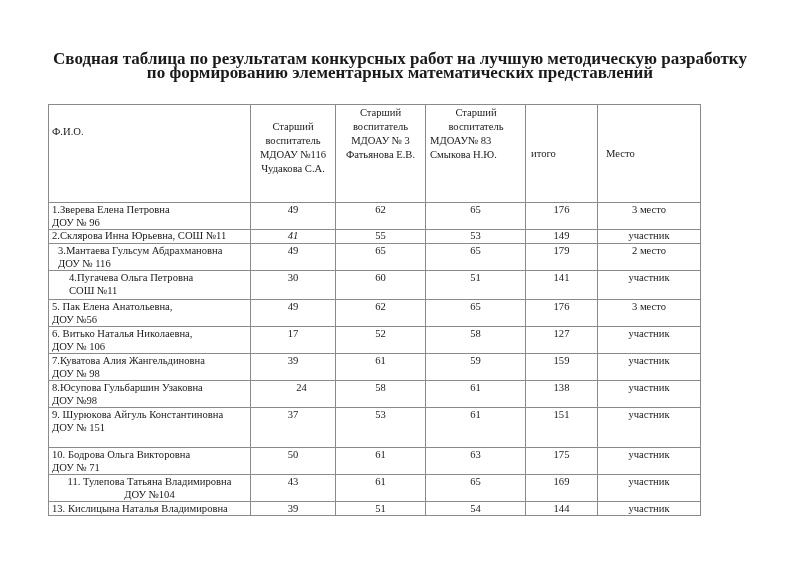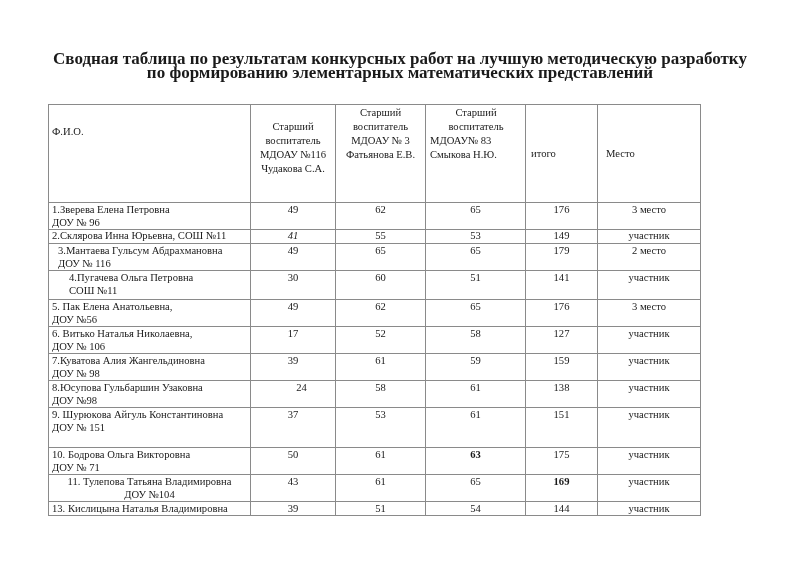--- a/index.html
+++ b/index.html
@@ -165,33 +165,33 @@
         <td class="num c-total" style="height: 39px;">151</td>
         <td class="place" style="height: 39px;">участник</td>
       </tr>
       <tr class="thick-top">
         <td class="name" style="height: 25px;">
           <span>10. Бодрова Ольга Викторовна</span>
           <span>ДОУ № 71</span>
         </td>
         <td class="num" style="height: 25px;">50</td>
         <td class="num" style="height: 25px;">61</td>
-        <td class="num" style="height: 25px; font-weight: bold;">63</td>
+        <td class="num" style="height: 25px;">63</td>
         <td class="num c-total" style="height: 25px;">175</td>
         <td class="place" style="height: 25px;">участник</td>
       </tr>
       <tr>
         <td class="name" style="height: 26px; text-align: center;">
           <span>11. Тулепова Татьяна Владимировна</span>
           <span>ДОУ №104</span>
         </td>
         <td class="num" style="height: 26px;">43</td>
         <td class="num" style="height: 26px;">61</td>
         <td class="num" style="height: 26px;">65</td>
-        <td class="num c-total" style="height: 26px; font-weight: bold;">169</td>
+        <td class="num c-total" style="height: 26px;">169</td>
         <td class="place" style="height: 26px;">участник</td>
       </tr>
       <tr>
         <td class="name" style="height: 13px;">
           <span>13. Кислицына Наталья Владимировна</span>
         </td>
         <td class="num" style="height: 13px;">39</td>
         <td class="num" style="height: 13px;">51</td>
         <td class="num" style="height: 13px;">54</td>
         <td class="num c-total" style="height: 13px;">144</td>

